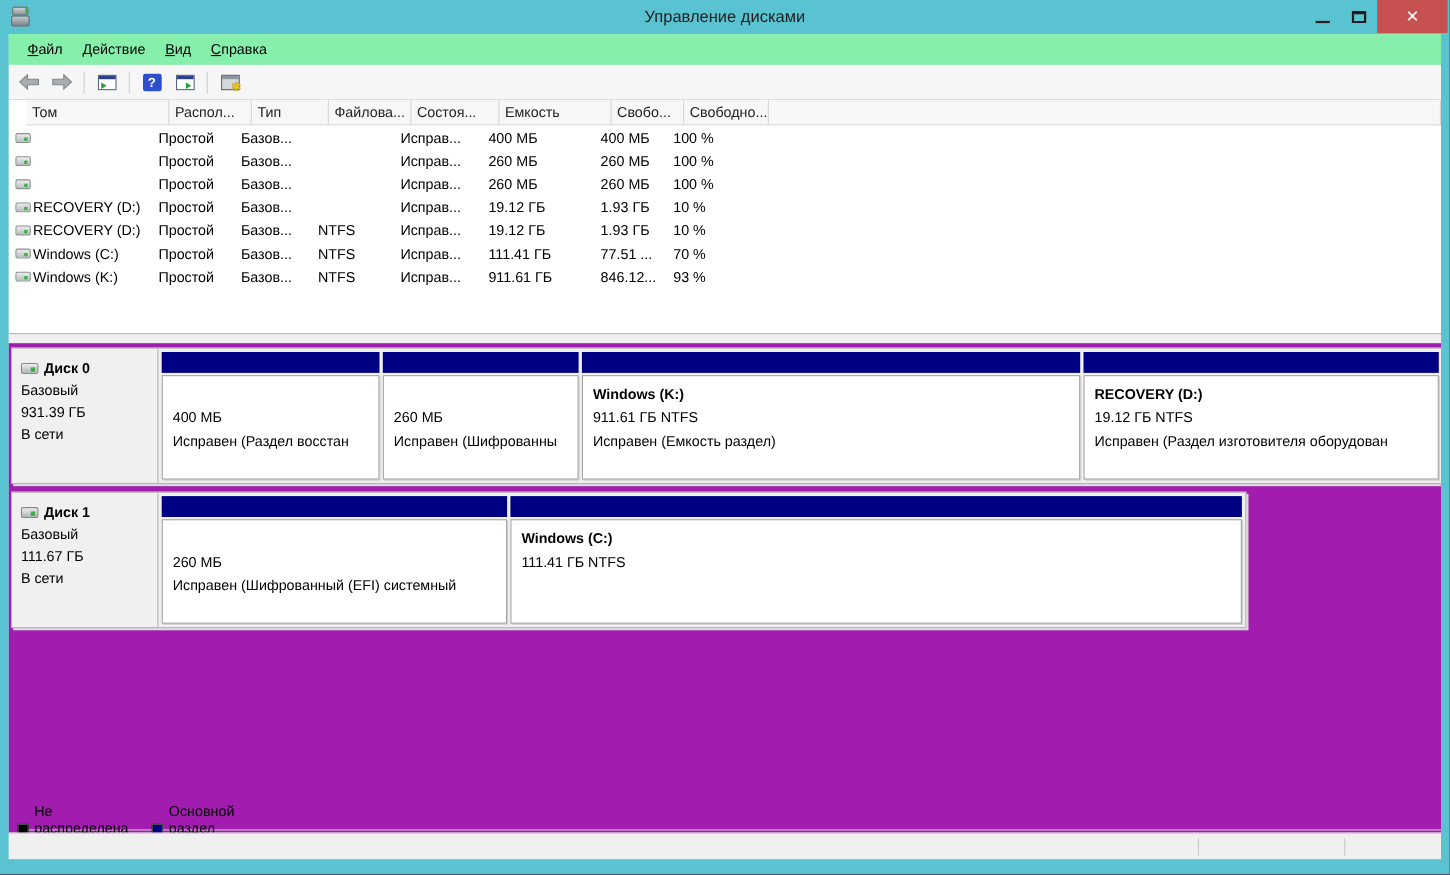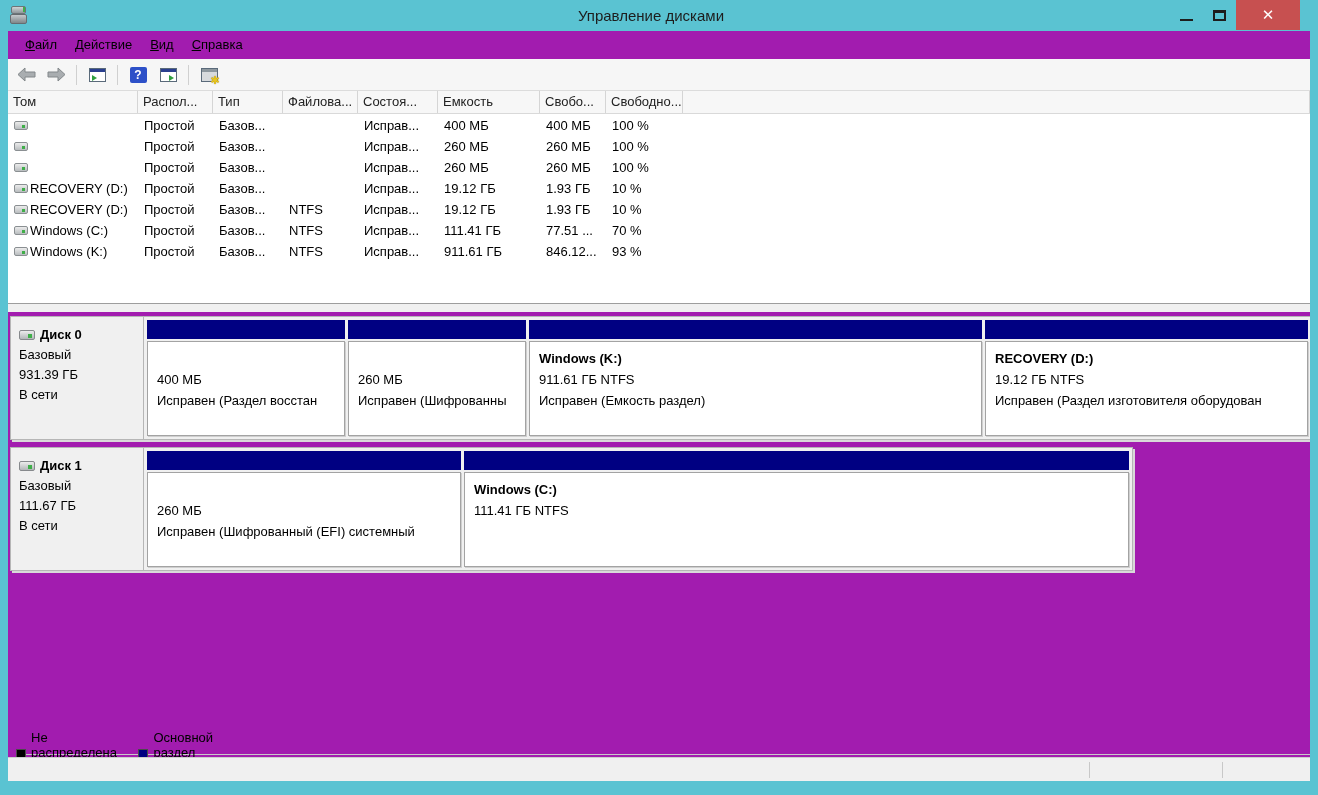--- a/index.html
+++ b/index.html
@@ -4,52 +4,52 @@
 <style>
   html,body{margin:0;padding:0;background:#333;}
   *{box-sizing:border-box;}
   .window{
     position:relative;width:1318px;height:795px;
     background:#5ac3d2;
     font-family:"Liberation Sans","DejaVu Sans",sans-serif;
     font-size:13px;color:#000;overflow:hidden;
   }
   
-  .titlebar{position:absolute;top:0;left:0;right:16px;height:31px;}
+  .titlebar{position:absolute;top:0;left:0;right:0;height:31px;}
   .app-icon{position:absolute;left:9px;top:5px;width:20px;height:20px;}
   .app-icon .tower{position:absolute;left:2px;top:1px;width:15px;height:8px;background:linear-gradient(#cfd4d6,#8f979b);border:1px solid #6d7478;border-radius:2px;}
   .app-icon .tower2{position:absolute;left:1px;top:9px;width:17px;height:10px;background:linear-gradient(#c4c9cc,#7f8689);border:1px solid #666c70;border-radius:2px;}
   .app-icon .led{position:absolute;right:4px;top:2px;width:2px;height:5px;background:#3fae49;}
   .title-text{position:absolute;left:0;right:0;top:0;height:31px;line-height:31px;text-align:center;font-size:15px;color:#1d1d1d;}
   .win-controls{position:absolute;right:2px;top:0;height:30px;display:flex;}
   .wc-btn{width:33px;height:30px;position:relative;display:flex;align-items:center;justify-content:center;}
   .wc-min .glyph{width:13px;height:2px;background:#1d1d1d;margin-top:10px;}
   .wc-max .glyph{width:13px;height:11px;border:2px solid #1d1d1d;border-top-width:3px;background:transparent;}
   .wc-close{width:64px;height:30px;background:#c75050;color:#fff;display:flex;align-items:center;justify-content:center;font-size:15px;font-weight:bold;}
   
   .inner{position:absolute;left:8px;top:31px;width:1302px;height:750px;background:#f6f6f6;display:flex;flex-direction:column;}
-  .menubar{height:28px;background:#a21caf;display:flex;align-items:center;padding-left:8px;text-align:right;}
+  .menubar{height:28px;background:#86efac;display:flex;align-items:center;padding-left:8px;text-align:right;}
   .menu-item{padding:0 9px;line-height:26px;cursor:default;}
   .menu-item::first-letter{text-decoration:underline;}
   .toolbar{height:32px;background:#f6f6f6;border-bottom:1px solid #dcdcdc;display:flex;align-items:center;padding-left:6px;gap:6px;}
   .tb-sep{width:1px;height:20px;background:#d0d0d0;margin:0 2px;}
   .tb-btn{width:24px;height:24px;display:flex;align-items:center;justify-content:center;}
   .win-glyph{position:relative;width:17px;height:14px;background:#fff;border:1px solid #5a6a7a;}
   .win-glyph .bar{position:absolute;left:0;top:0;right:0;height:3px;background:#2a3f8f;}
   .win-glyph .tri{position:absolute;top:6px;width:0;height:0;border-top:3px solid transparent;border-bottom:3px solid transparent;}
   .tri-left{left:2px;border-left:5px solid #2f9e3f;}
   .tri-right{right:2px;border-left:5px solid #2f9e3f;}
   .help-glyph{width:17px;height:16px;background:#2d50c8;color:#fff;font-weight:bold;font-size:12px;display:flex;align-items:center;justify-content:center;border-radius:2px;}
   .dm-glyph{position:relative;width:17px;height:14px;background:#d7dadd;border:1px solid #5a6a7a;}
   .dm-glyph .bar{position:absolute;left:0;top:0;right:0;height:3px;background:#8d979e;}
   .dm-glyph .spark{position:absolute;right:-3px;bottom:-4px;color:#e8c520;font-size:11px;line-height:10px;text-shadow:0 0 1px #7a6400;}
   
   .volume-pane{height:213px;background:#fff;border-bottom:1px solid #9d9d9d;overflow:hidden;}
   .vgrid{display:grid;grid-template-columns:130px 75px 70px 75px 80px 102px 66px 77px 1fr;}
-  .vhead{height:23px;background:#f7f7f7;border-bottom:1px solid #d9d9d9;}
+  .vhead{height:23px;background:#f7f7f7;border-bottom:1px solid #d9d9d9;margin-left:16px;}
   .vhead .hcell{border-right:1px solid #d5d5d5;padding:3px 0 0 5px;color:#222;overflow:hidden;white-space:nowrap;}
   .vrow{height:21px;}
   .vcell{padding:2px 0 0 6px;white-space:nowrap;overflow:hidden;display:flex;align-items:center;gap:2px;}
   .drive-ico{flex:0 0 auto;position:relative;width:14px;height:9px;background:linear-gradient(#eceuee,#b9bdbf);background:linear-gradient(#ececec,#b9bdbf);border:1px solid #8a8f92;border-radius:2px;}
   .drive-ico::after{content:"";position:absolute;right:2px;top:2.5px;width:3px;height:3px;background:#3fae49;}
   
   .splitter{height:8px;background:#f0f0f0;}
   .graph-pane{flex:1;background:#a21caf;position:relative;padding:4px 0 0 2px;overflow:hidden;}
   .disk-row{display:inline-flex;border:1px solid #b6b6b6;background:#f0f0f0;box-shadow:2px 2px 0 #d9d9d9;margin-bottom:7px;vertical-align:top;}
   .disk-label{width:133px;border-right:1px solid #b6b6b6;padding:8px 4px 6px 8px;line-height:20px;}

